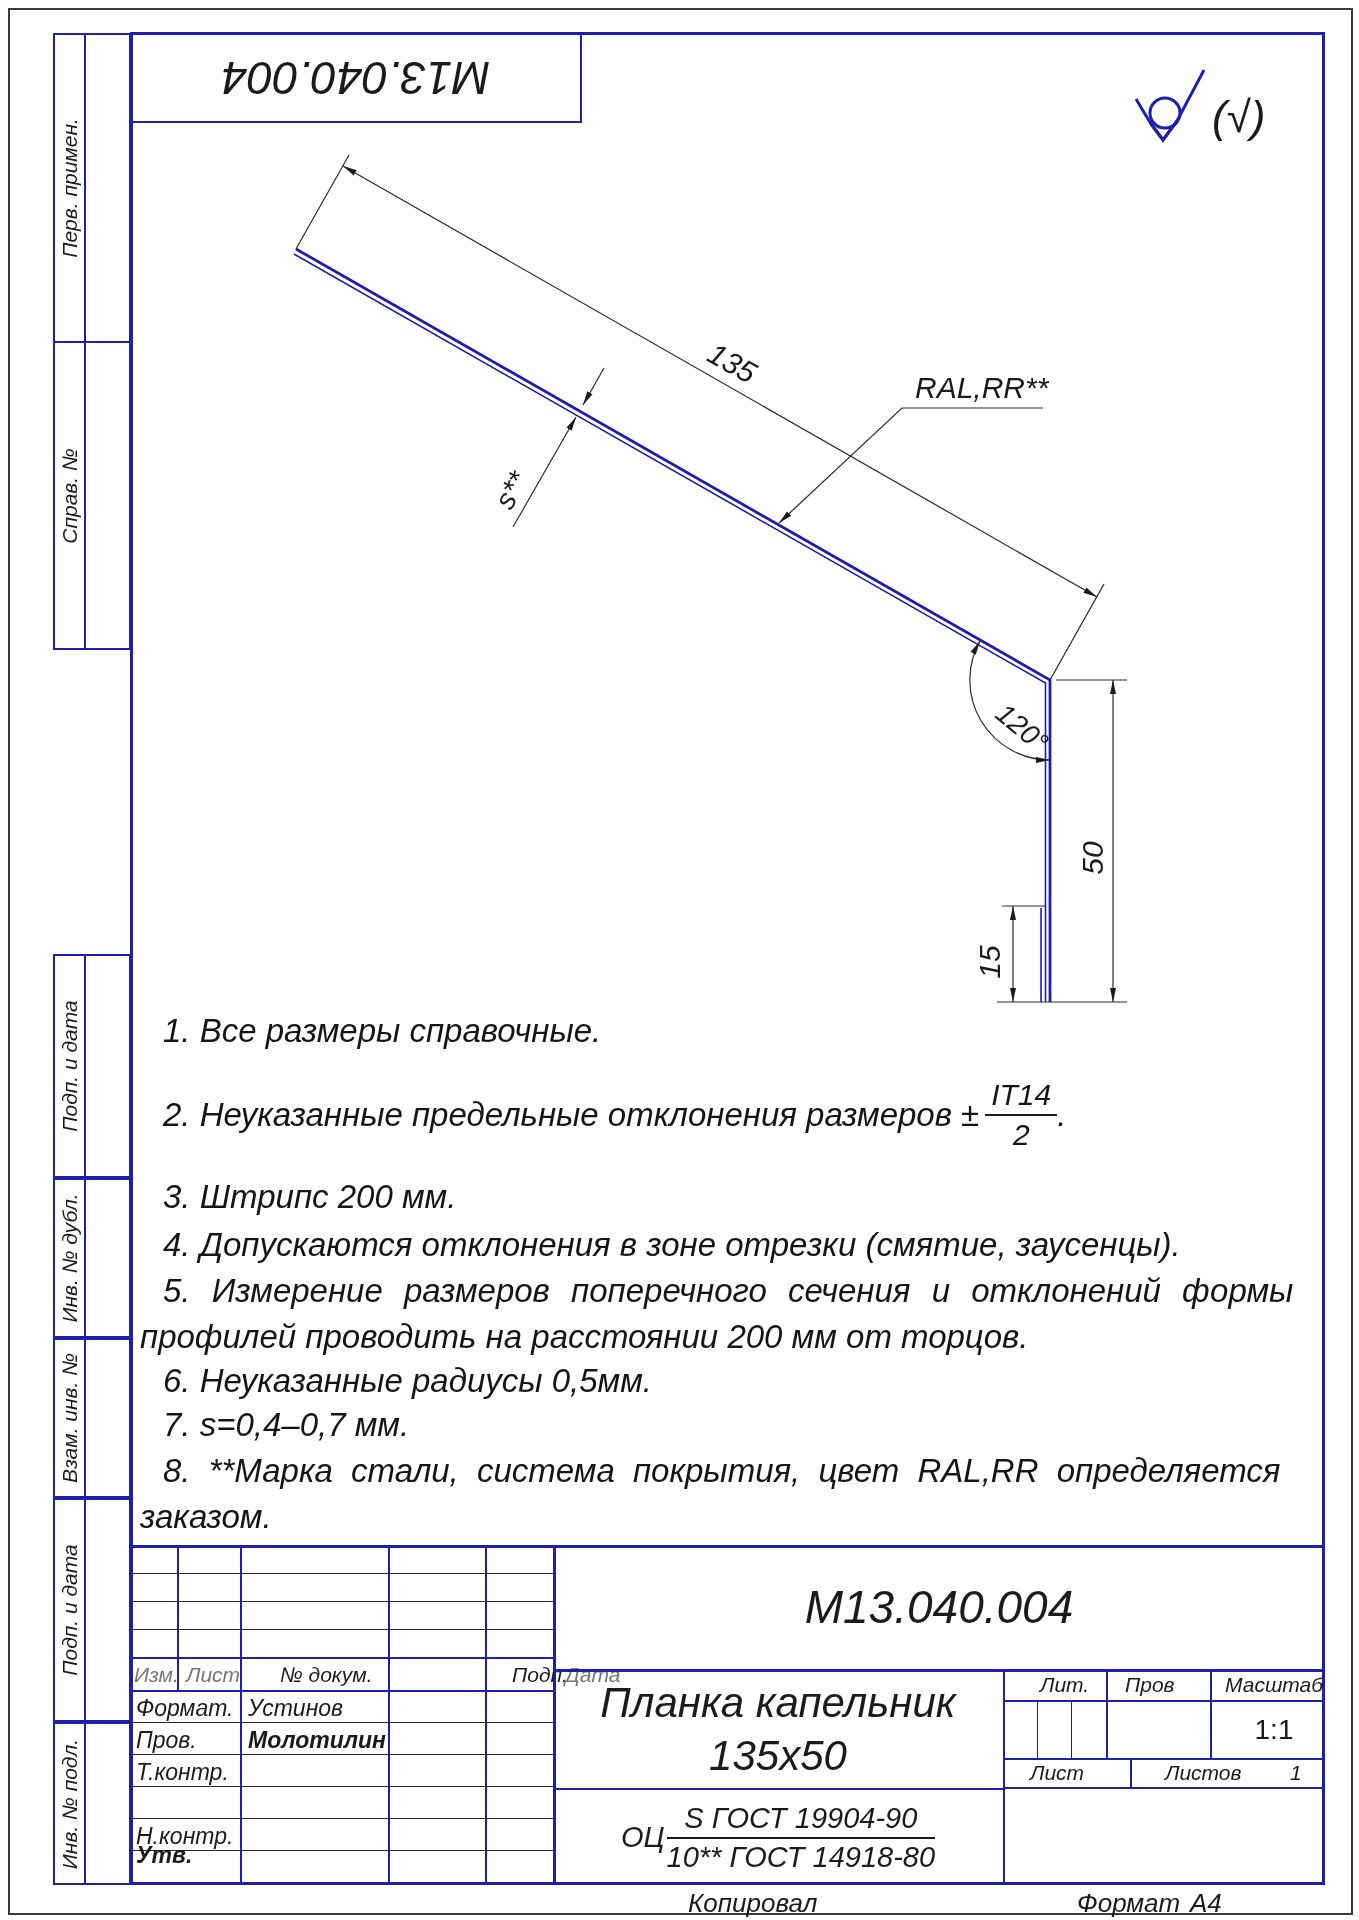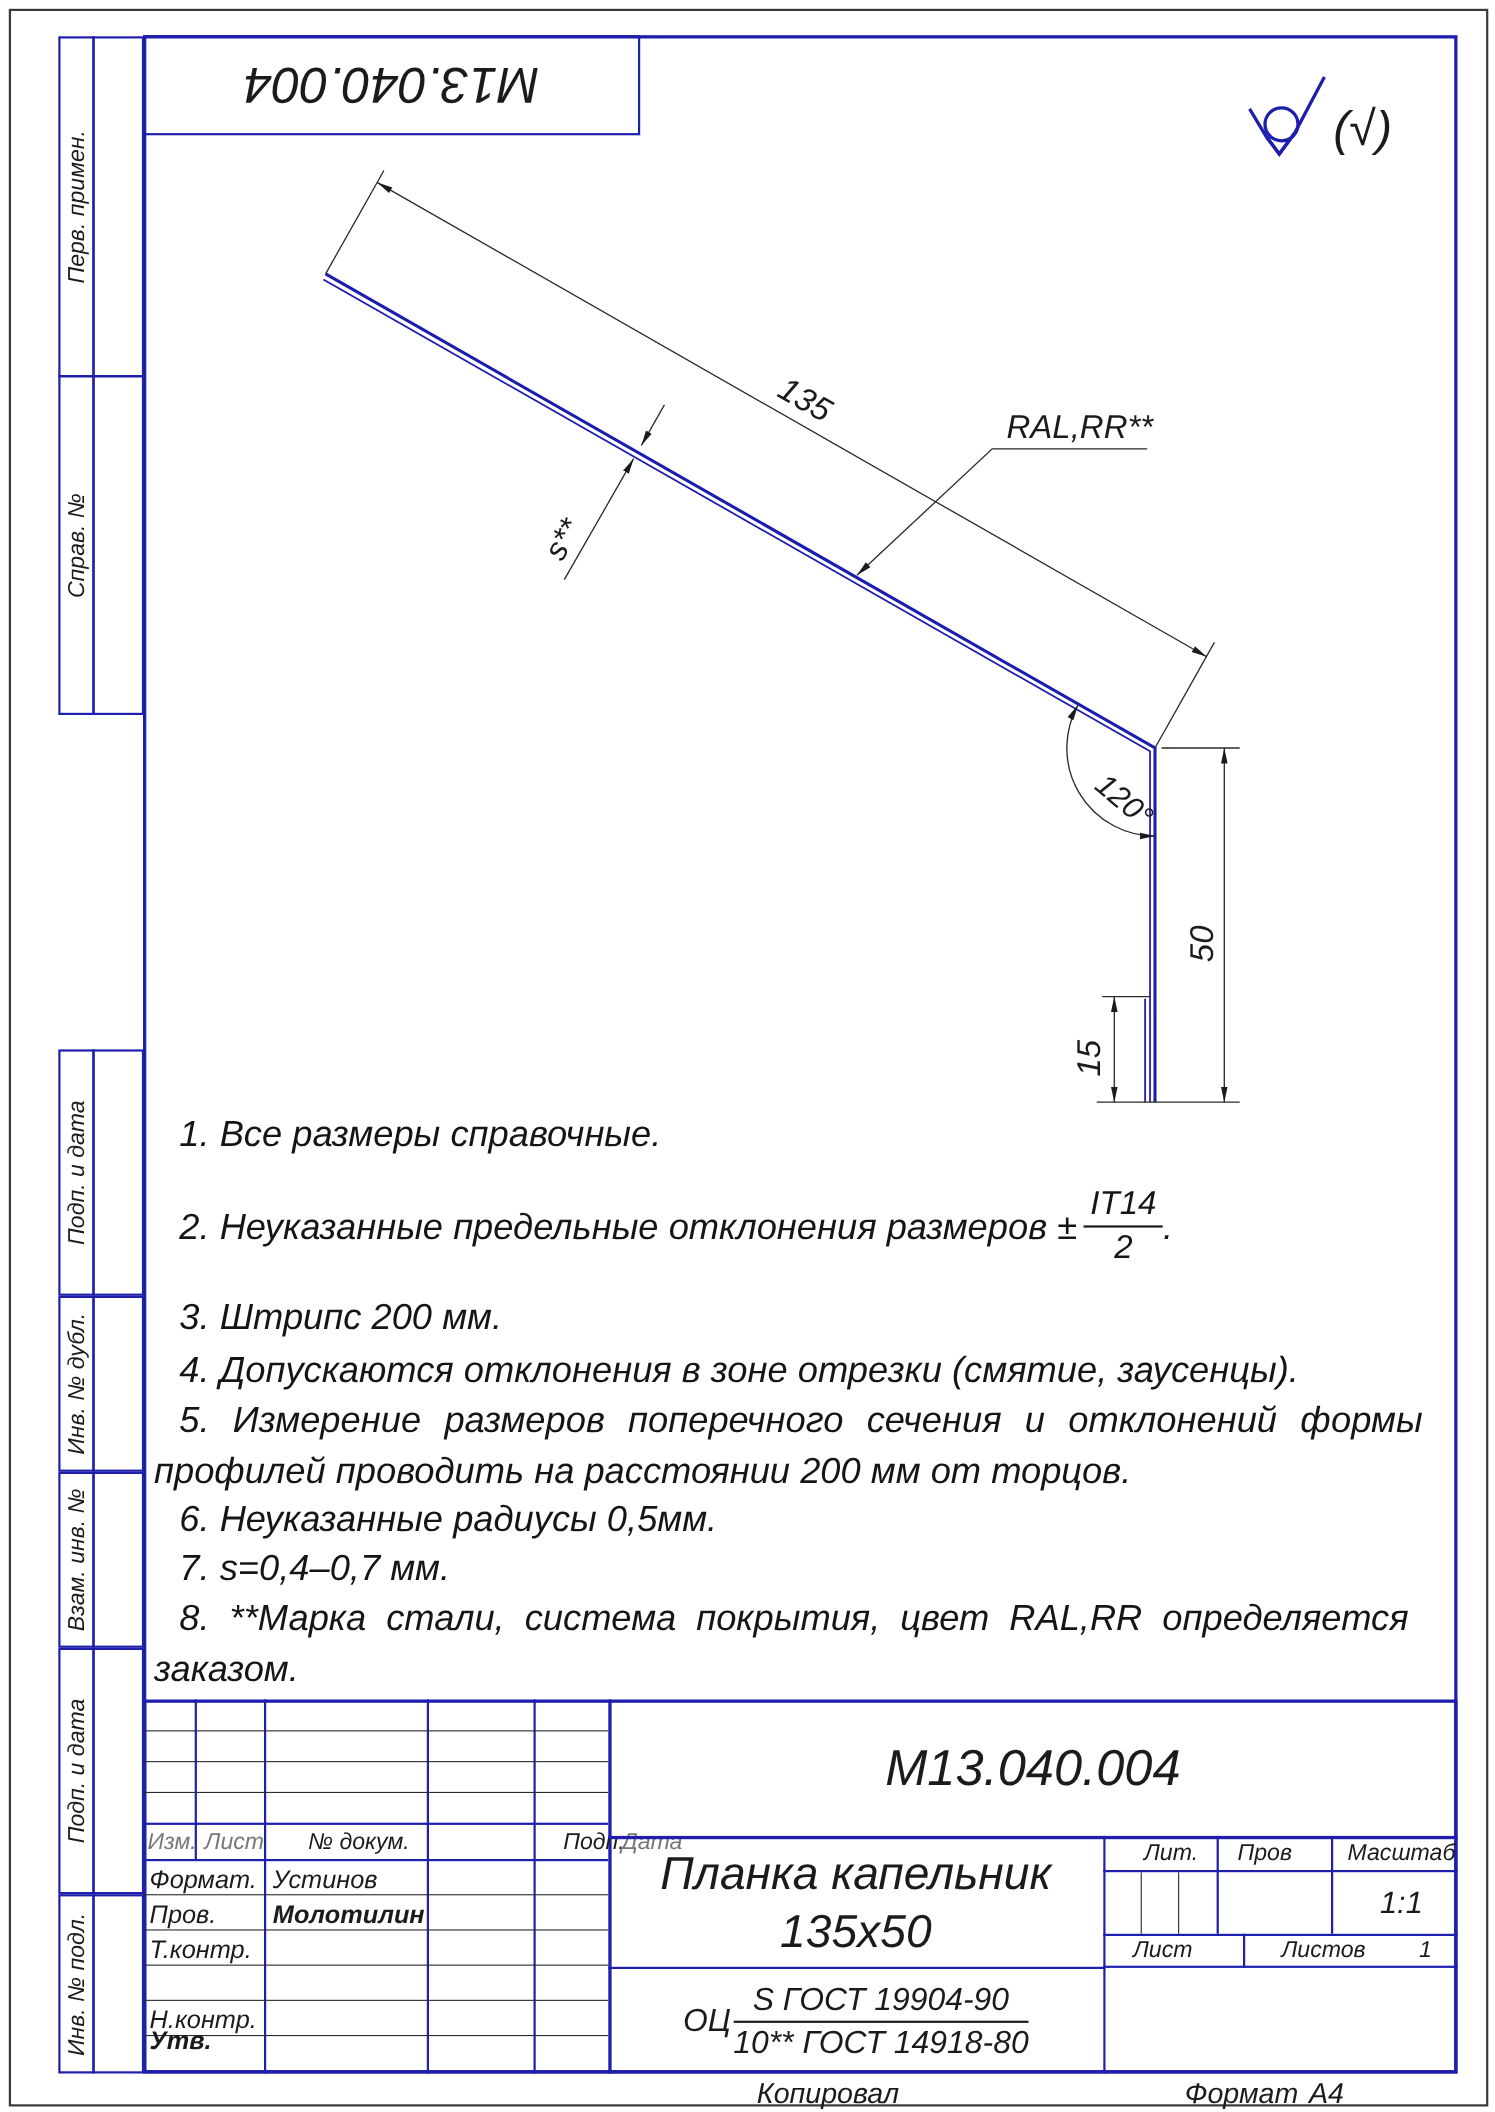--- a/index.html
+++ b/index.html
@@ -199,21 +199,21 @@
     <div class="blueline" style="left:873px;top:124px;width:2px;height:216px;"></div>
     <div class="blueline" style="left:873px;top:155px;width:322px;height:2px;"></div>
     <div class="blueline" style="left:976px;top:124px;width:2px;height:89px;"></div>
     <div class="blueline" style="left:1080px;top:124px;width:2px;height:89px;"></div>
     <div class="tb-label" style="left:910px;top:128px;">Лит.</div>
     <div class="tb-label" style="left:995px;top:128px;">Пров</div>
     <div class="tb-label" style="left:1095px;top:128px;">Масштаб</div>
 
     <div class="blackline" style="left:907px;top:157px;width:1px;height:56px;"></div>
     <div class="blackline" style="left:941px;top:157px;width:1px;height:56px;"></div>
-    <div class="abs tb-center" style="left:1082px;top:157px;width:124px;height:56px;font-style:italic;font-size:28px;">1:1</div>
+    <div class="abs tb-center" style="left:1082px;top:157px;width:124px;height:56px;font-size:28px;">1:1</div>
 
     <div class="blueline" style="left:873px;top:213px;width:322px;height:2px;"></div>
     <div class="blueline" style="left:873px;top:242px;width:322px;height:2px;"></div>
     <div class="blueline" style="left:1000px;top:213px;width:2px;height:31px;"></div>
     <div class="tb-label" style="left:900px;top:216px;">Лист</div>
     <div class="tb-label" style="left:1035px;top:216px;">Листов</div>
     <div class="tb-label" style="left:1160px;top:216px;">1</div>
   </div>
 
   <div class="tb-label" style="left:688px;top:1888px;font-size:26px;">Копировал</div>

